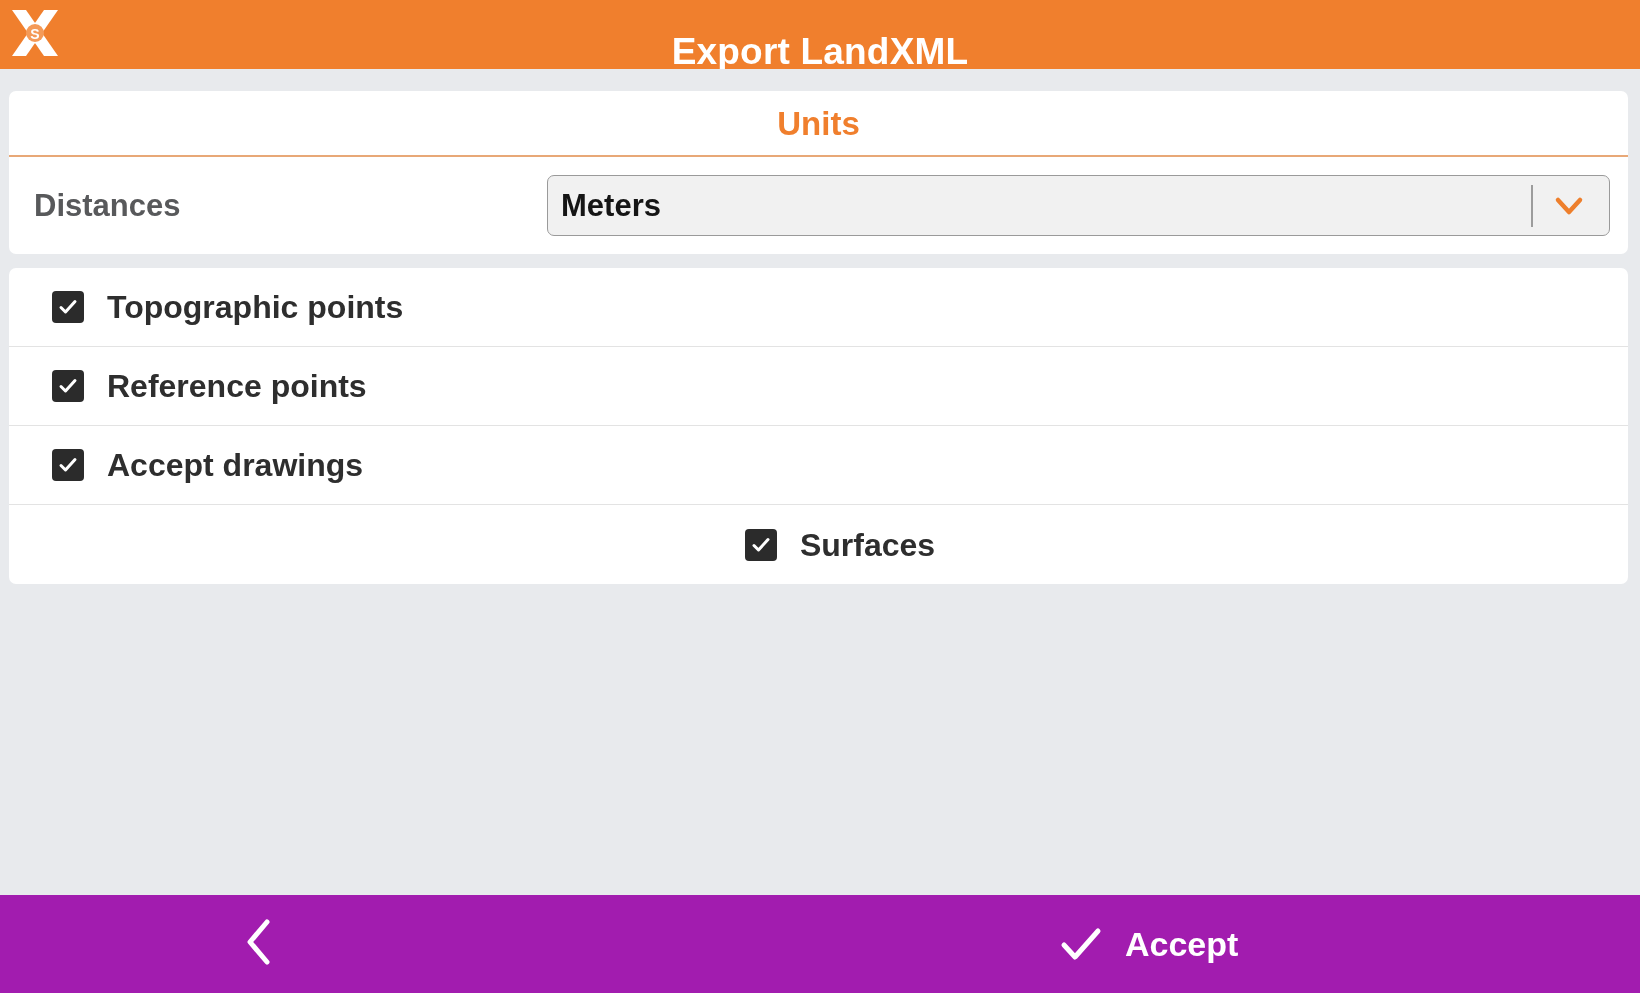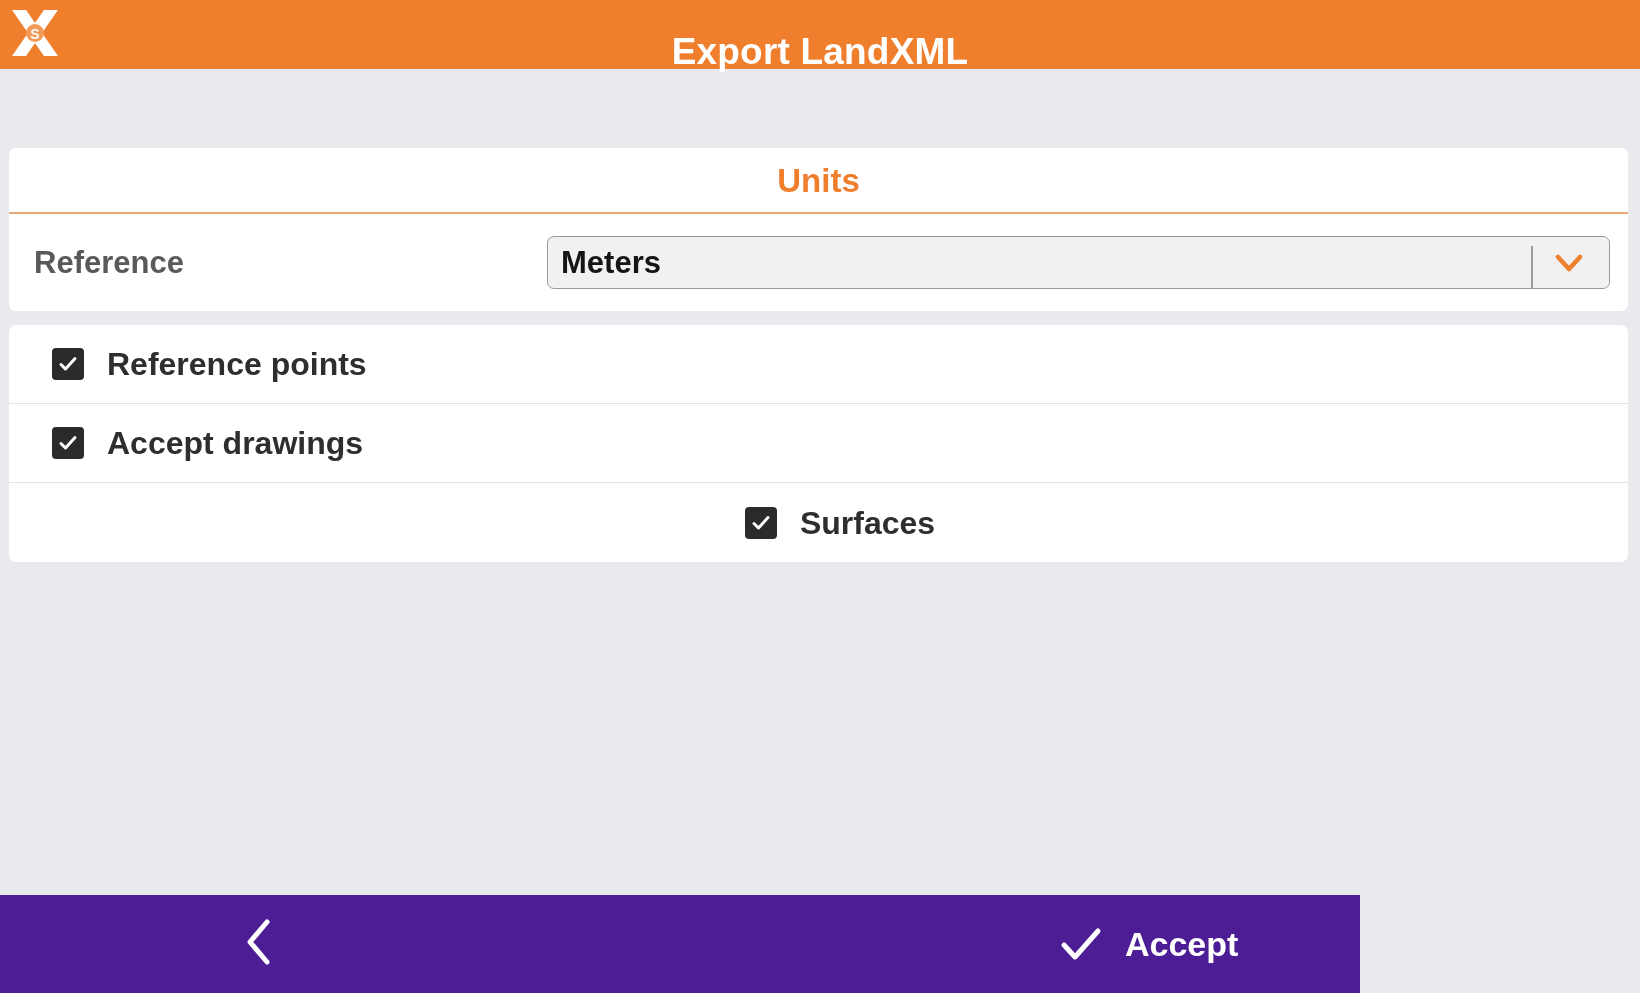--- a/index.html
+++ b/index.html
@@ -44,22 +44,21 @@
     margin-top: 33px;
   }
 
   
   .content {
     position: absolute;
     top: 69px; left: 0;
     width: 1640px;
     height: 826px;
     background: #e8eaed;
-    padding: 39px 12px 0 9px;
-    margin-top: 40px;
+    padding: 22px 12px 0 9px;
   }
 
   .card {
     background: #ffffff;
     border-radius: 7px;
     overflow: hidden;
     width: 100%;
   }
   .card + .card { margin-top: 14px; }
 
@@ -82,21 +81,21 @@
   }
   .units-label {
     color: #58595b;
     font-size: 31px;
     font-weight: bold;
     white-space: nowrap;
   }
   .dropdown {
     margin-left: auto;
     width: 1063px;
-    height: 53px;
+    height: 61px;
     background: #f1f1f1;
     border: 1.5px solid #9a9a9a;
     border-radius: 7px;
     display: flex;
     align-items: center;
     padding: 0 0 0 13px;
     position: relative;
   }
   .dropdown-value {
     color: #151515;
@@ -153,23 +152,23 @@
     font-weight: bold;
     line-height: 1;
     white-space: nowrap;
   }
 
   
   .bottombar {
     position: absolute;
     left: 0;
     top: 895px;
-    width: 1360px;
+    width: 1640px;
     height: 98px;
-    background: #4c1d95;
+    background: #a21caf;
     display: flex;
     align-items: center;
   }
   .back-button {
     position: absolute;
     left: 228px;
     top: 0;
     height: 98px;
     width: 64px;
     display: flex;
@@ -209,36 +208,44 @@
   </div>
   <div class="titlebar-title">Export LandXML</div>
 </div>
 
 <div class="content">
 
   <div class="card">
     <div class="section-header">Units</div>
 
     <div class="units-row">
-      <div class="units-label">Reference</div>
+      <div class="units-label">Distances</div>
 
       <div class="dropdown">
         <span class="dropdown-value">Meters</span>
         <span class="dropdown-sep"></span>
         <span class="dropdown-caret">
           <svg width="38" height="38" viewBox="0 0 38 38" aria-hidden="true">
             <polyline points="8,13 19,25 30,13" fill="none" stroke="#ee7f2c" stroke-width="4.5" stroke-linecap="round" stroke-linejoin="round"></polyline>
           </svg>
         </span>
       </div>
     </div>
   </div>
 
   <div class="card">
 
+    <div class="check-row">
+      <span class="checkbox">
+        <svg width="22" height="22" viewBox="0 0 22 22" aria-hidden="true">
+          <polyline points="4,11.5 8.5,16 18,5.5" fill="none" stroke="#ffffff" stroke-width="3" stroke-linecap="round" stroke-linejoin="round"></polyline>
+        </svg>
+      </span>
+      <span class="check-label">Topographic points</span>
+    </div>
 
     <div class="check-row">
       <span class="checkbox">
         <svg width="22" height="22" viewBox="0 0 22 22" aria-hidden="true">
           <polyline points="4,11.5 8.5,16 18,5.5" fill="none" stroke="#ffffff" stroke-width="3" stroke-linecap="round" stroke-linejoin="round"></polyline>
         </svg>
       </span>
       <span class="check-label">Reference points</span>
     </div>
 

